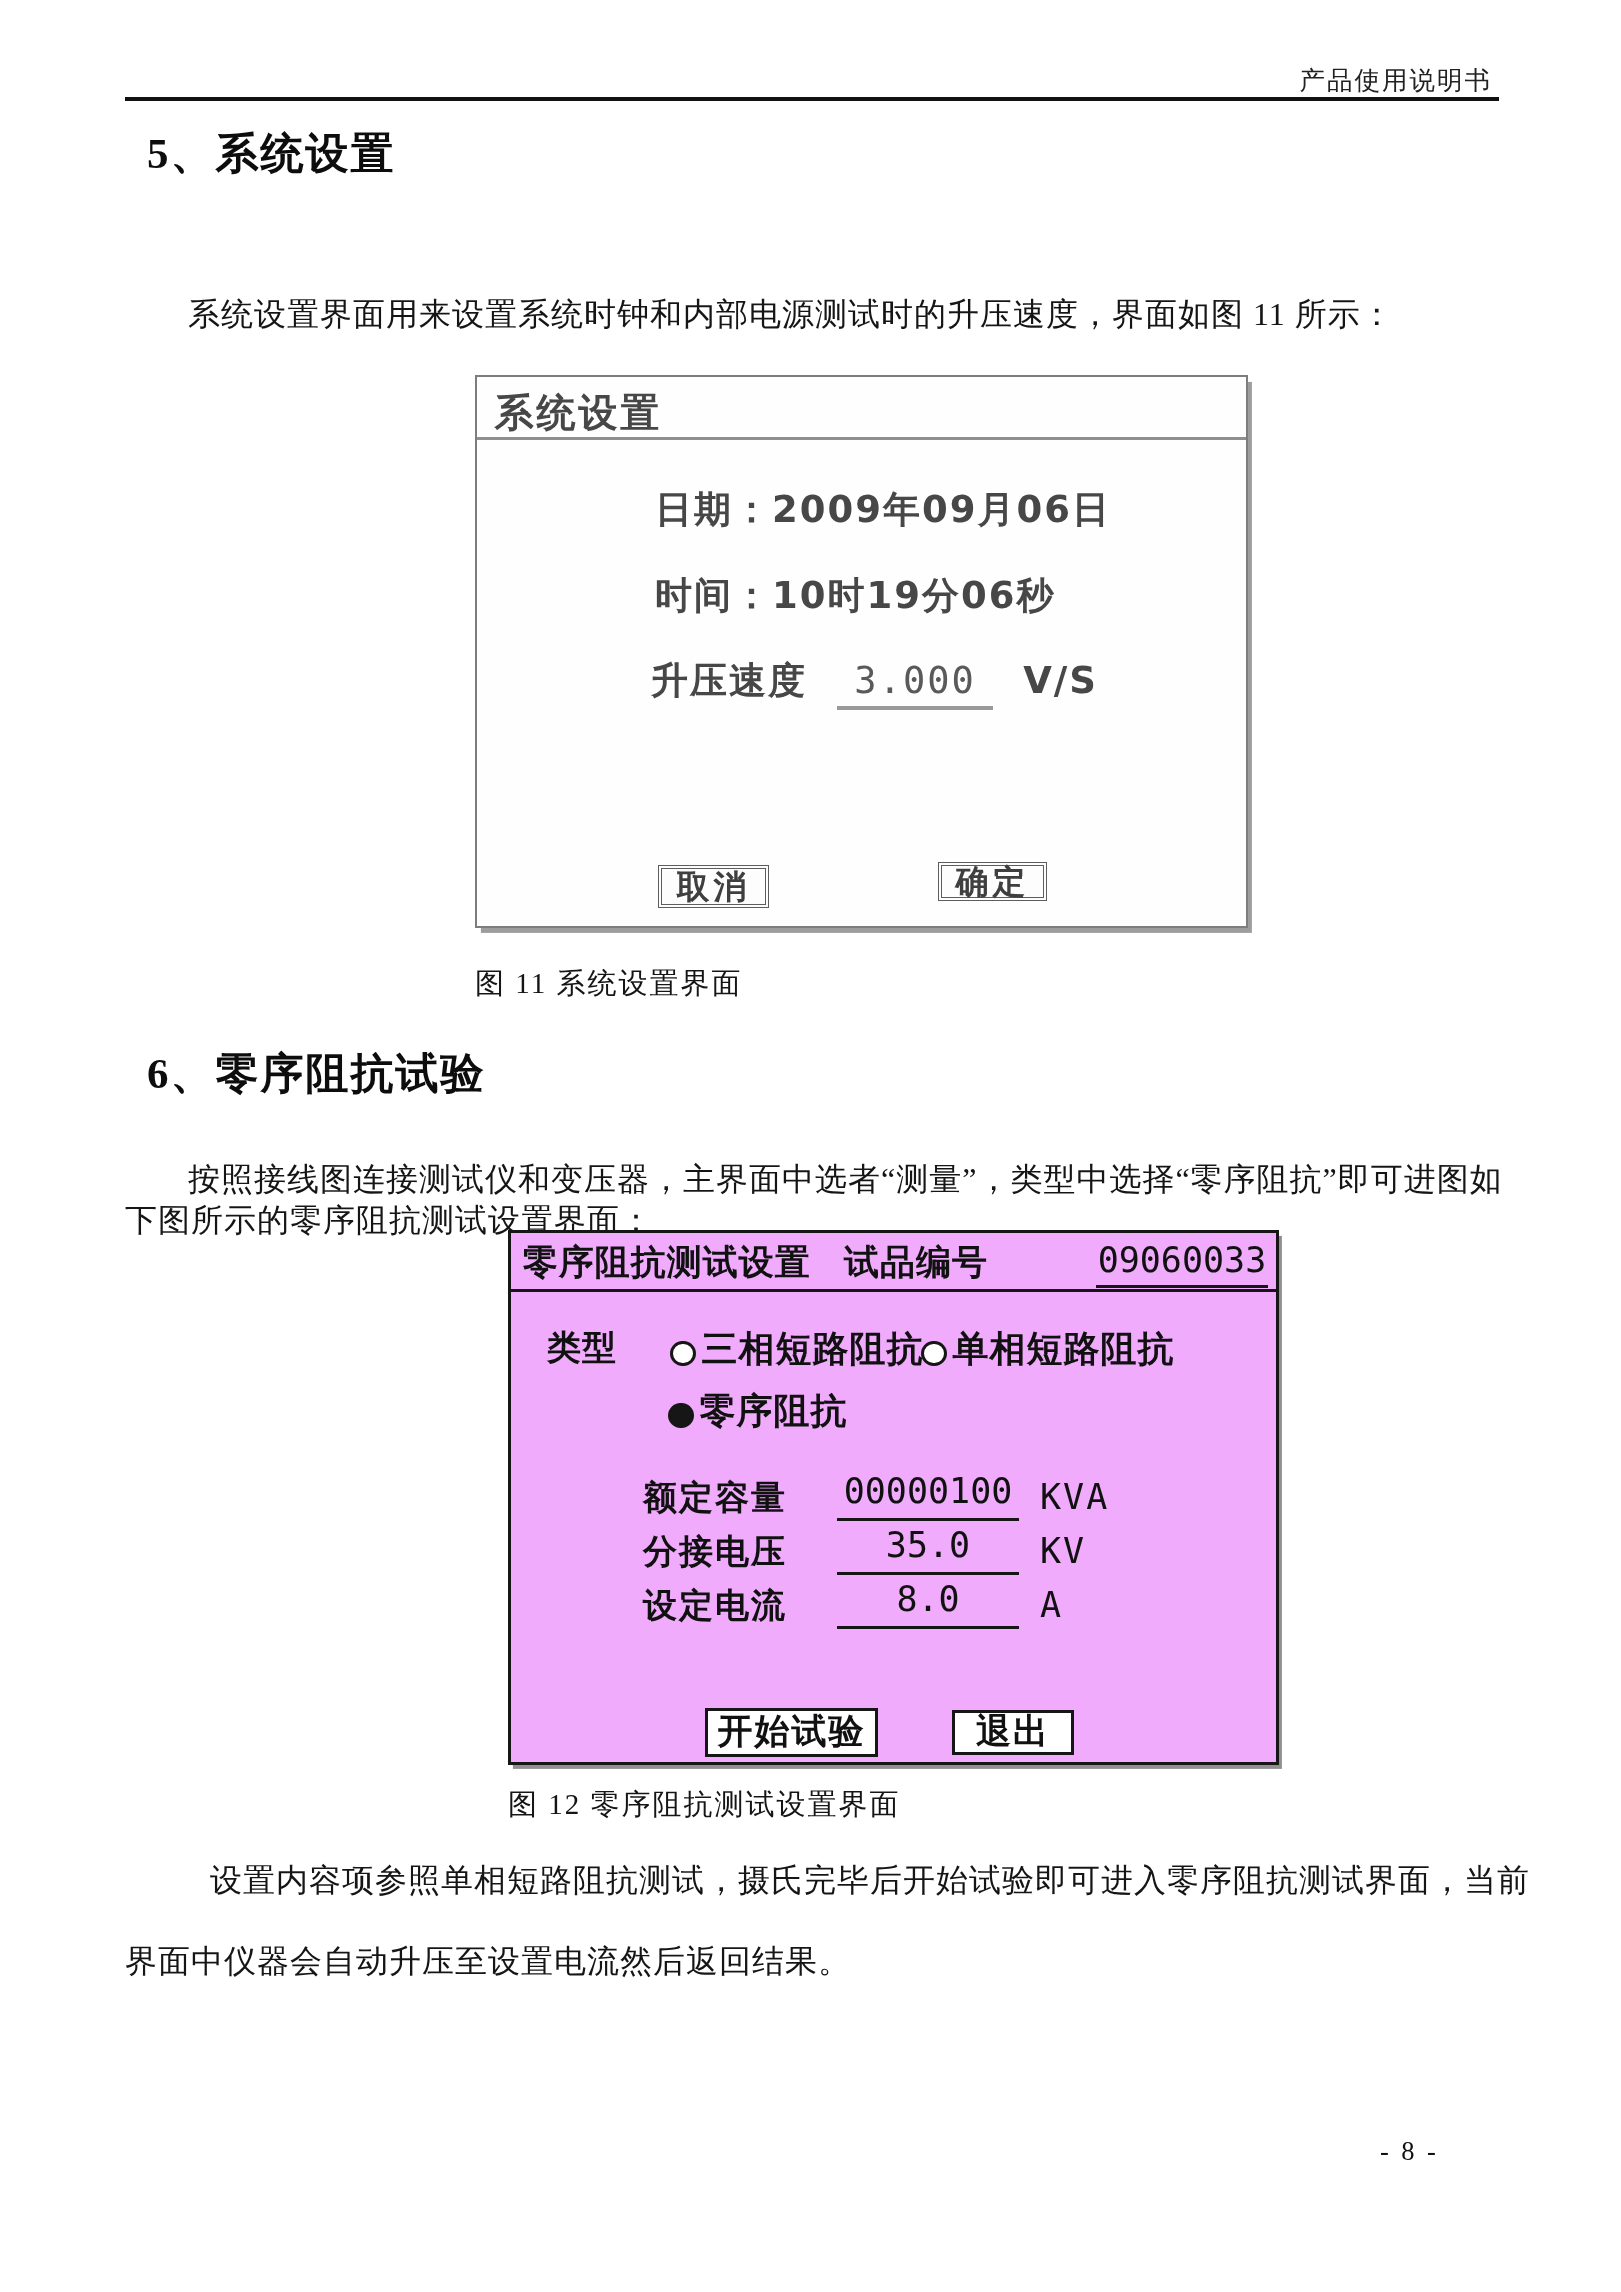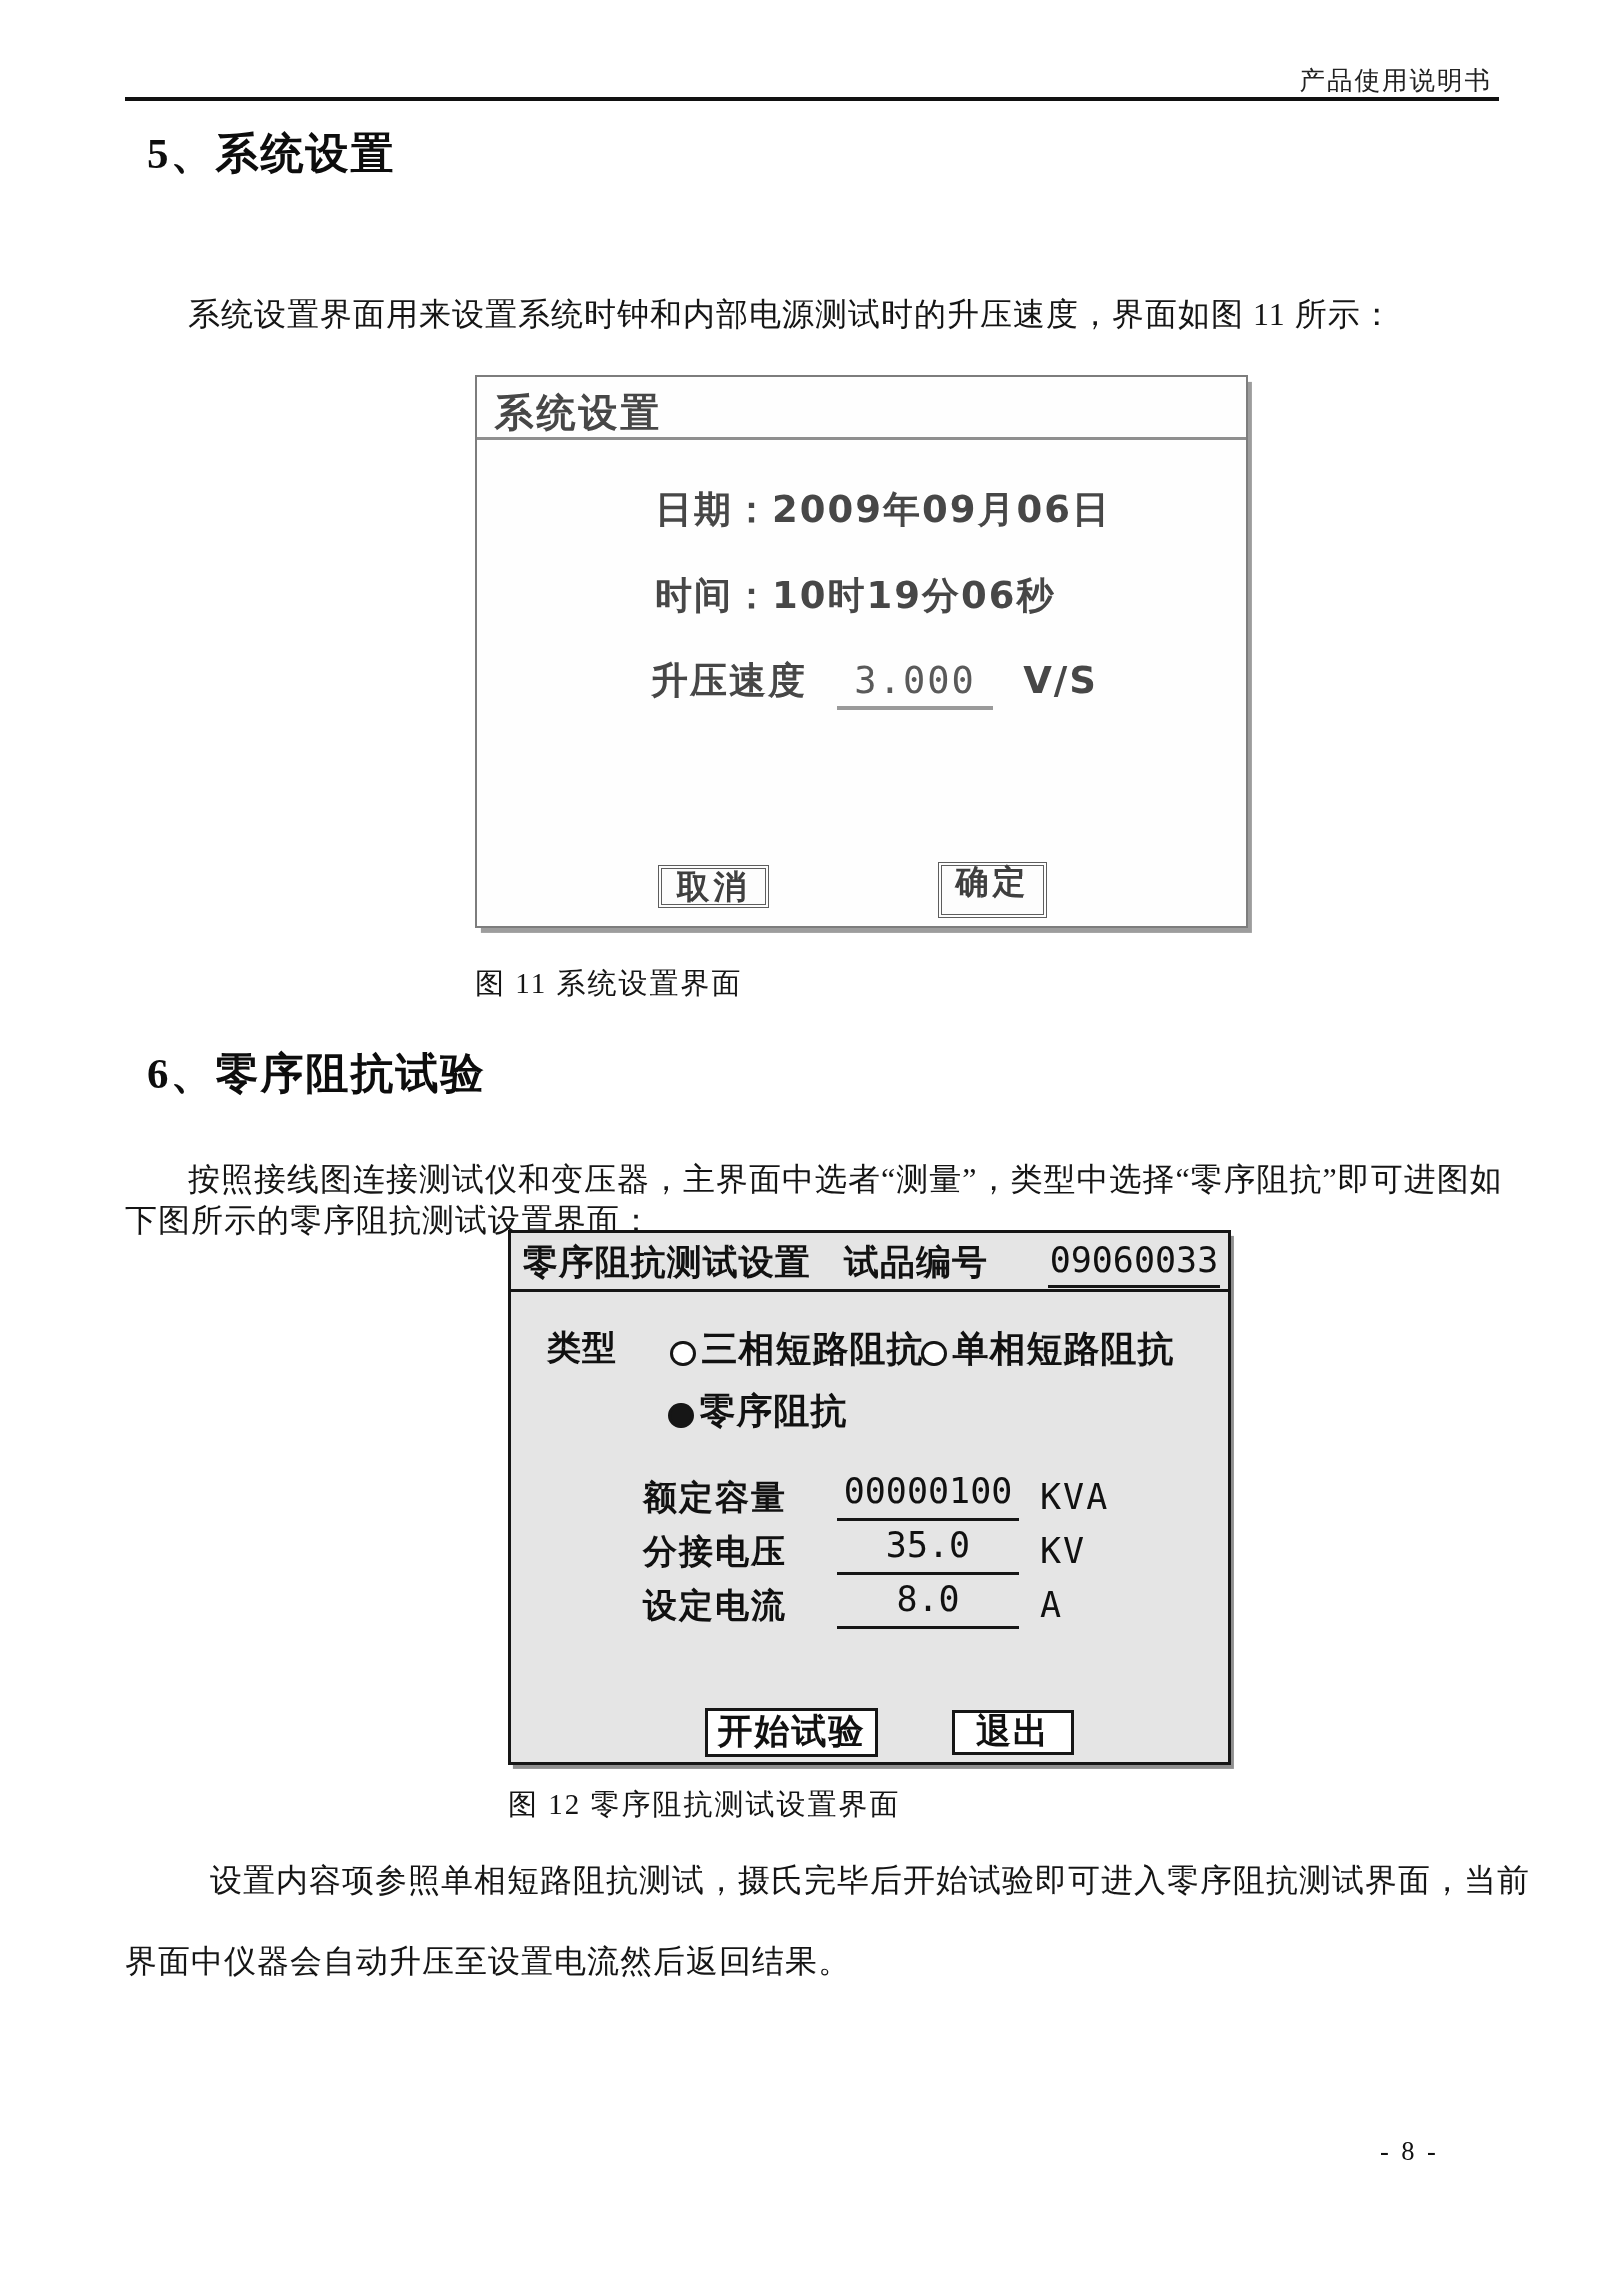--- a/index.html
+++ b/index.html
@@ -54,29 +54,30 @@
     font-family:"DejaVu Sans Mono",monospace;font-weight:400;color:#5a5a5a;
   }
   .d1-btn{
     position:absolute;box-sizing:border-box;
     border:4.9px double #5d5d5d;background:#fdfdfd;
     font-size:33px;font-weight:700;color:#3f3f3f;letter-spacing:3.9px;
     text-align:center;cursor:pointer;
     font-family:"DejaVu Sans","Liberation Sans",sans-serif;
   }
   .d1-cancel{left:181px;top:488px;width:111px;height:43px;line-height:35px;}
-  .d1-ok{left:461px;top:485px;width:109px;height:56px;line-height:31px;}
+  .d1-ok{left:461px;top:485px;width:109px;height:39px;line-height:31px;}
 
   
   .dialog2{
     top:1230px;left:508px;width:717px;height:529px;
-    background:#e5e5e5;border:3.9px solid #161616;
+    background:#f0abfc;border:3.9px solid #161616;
     box-shadow:3.9px 4.9px 0 -1px #8f8f8f;
     font-family:"DejaVu Sans","Liberation Sans",sans-serif;
     color:#111;
+    padding-left:48px;
   }
   .dialog2 .titlebar{
     position:absolute;top:0;left:0;right:0;height:56px;
     border-bottom:3.9px solid #161616;
   }
   .d2-title{position:absolute;left:11.8px;top:7.8px;font-size:35px;font-weight:700;letter-spacing:1px;white-space:nowrap;}
   .d2-serial-label{position:absolute;left:333px;top:7.8px;font-size:35px;font-weight:700;letter-spacing:1px;}
   .d2-serial-value{
     position:absolute;right:7.8px;top:5.9px;
     font-family:"DejaVu Sans Mono",monospace;font-size:35px;font-weight:400;

